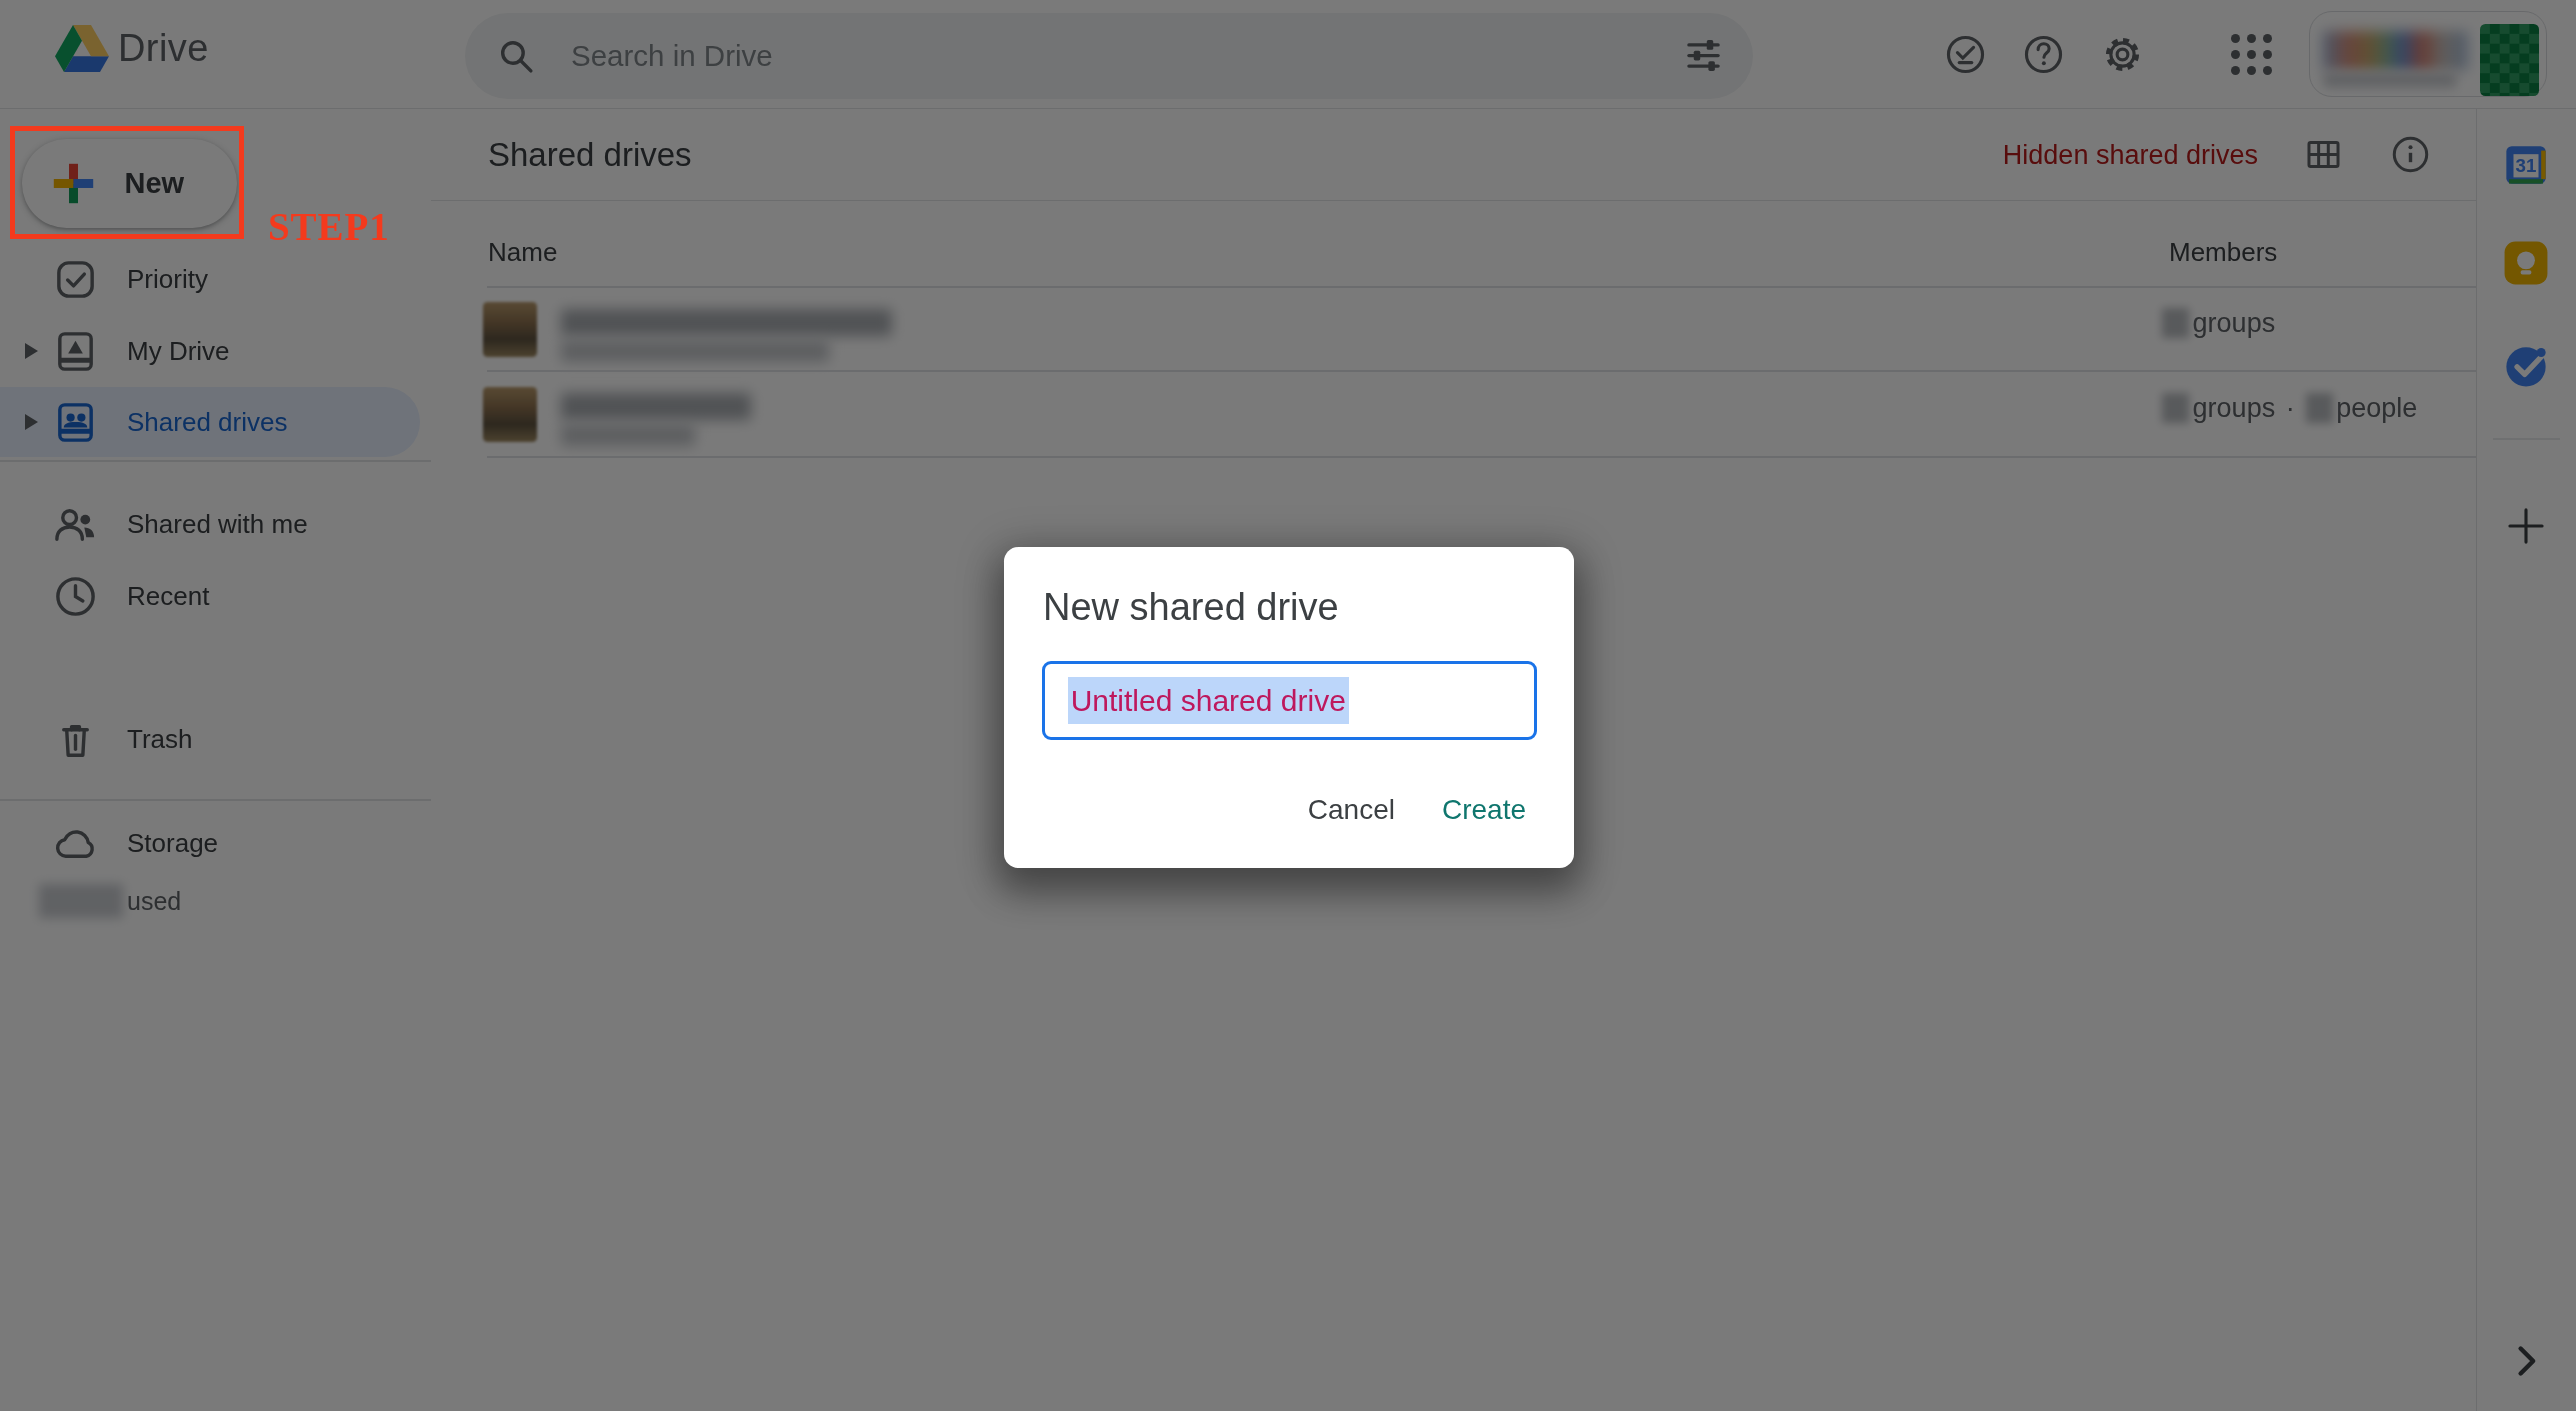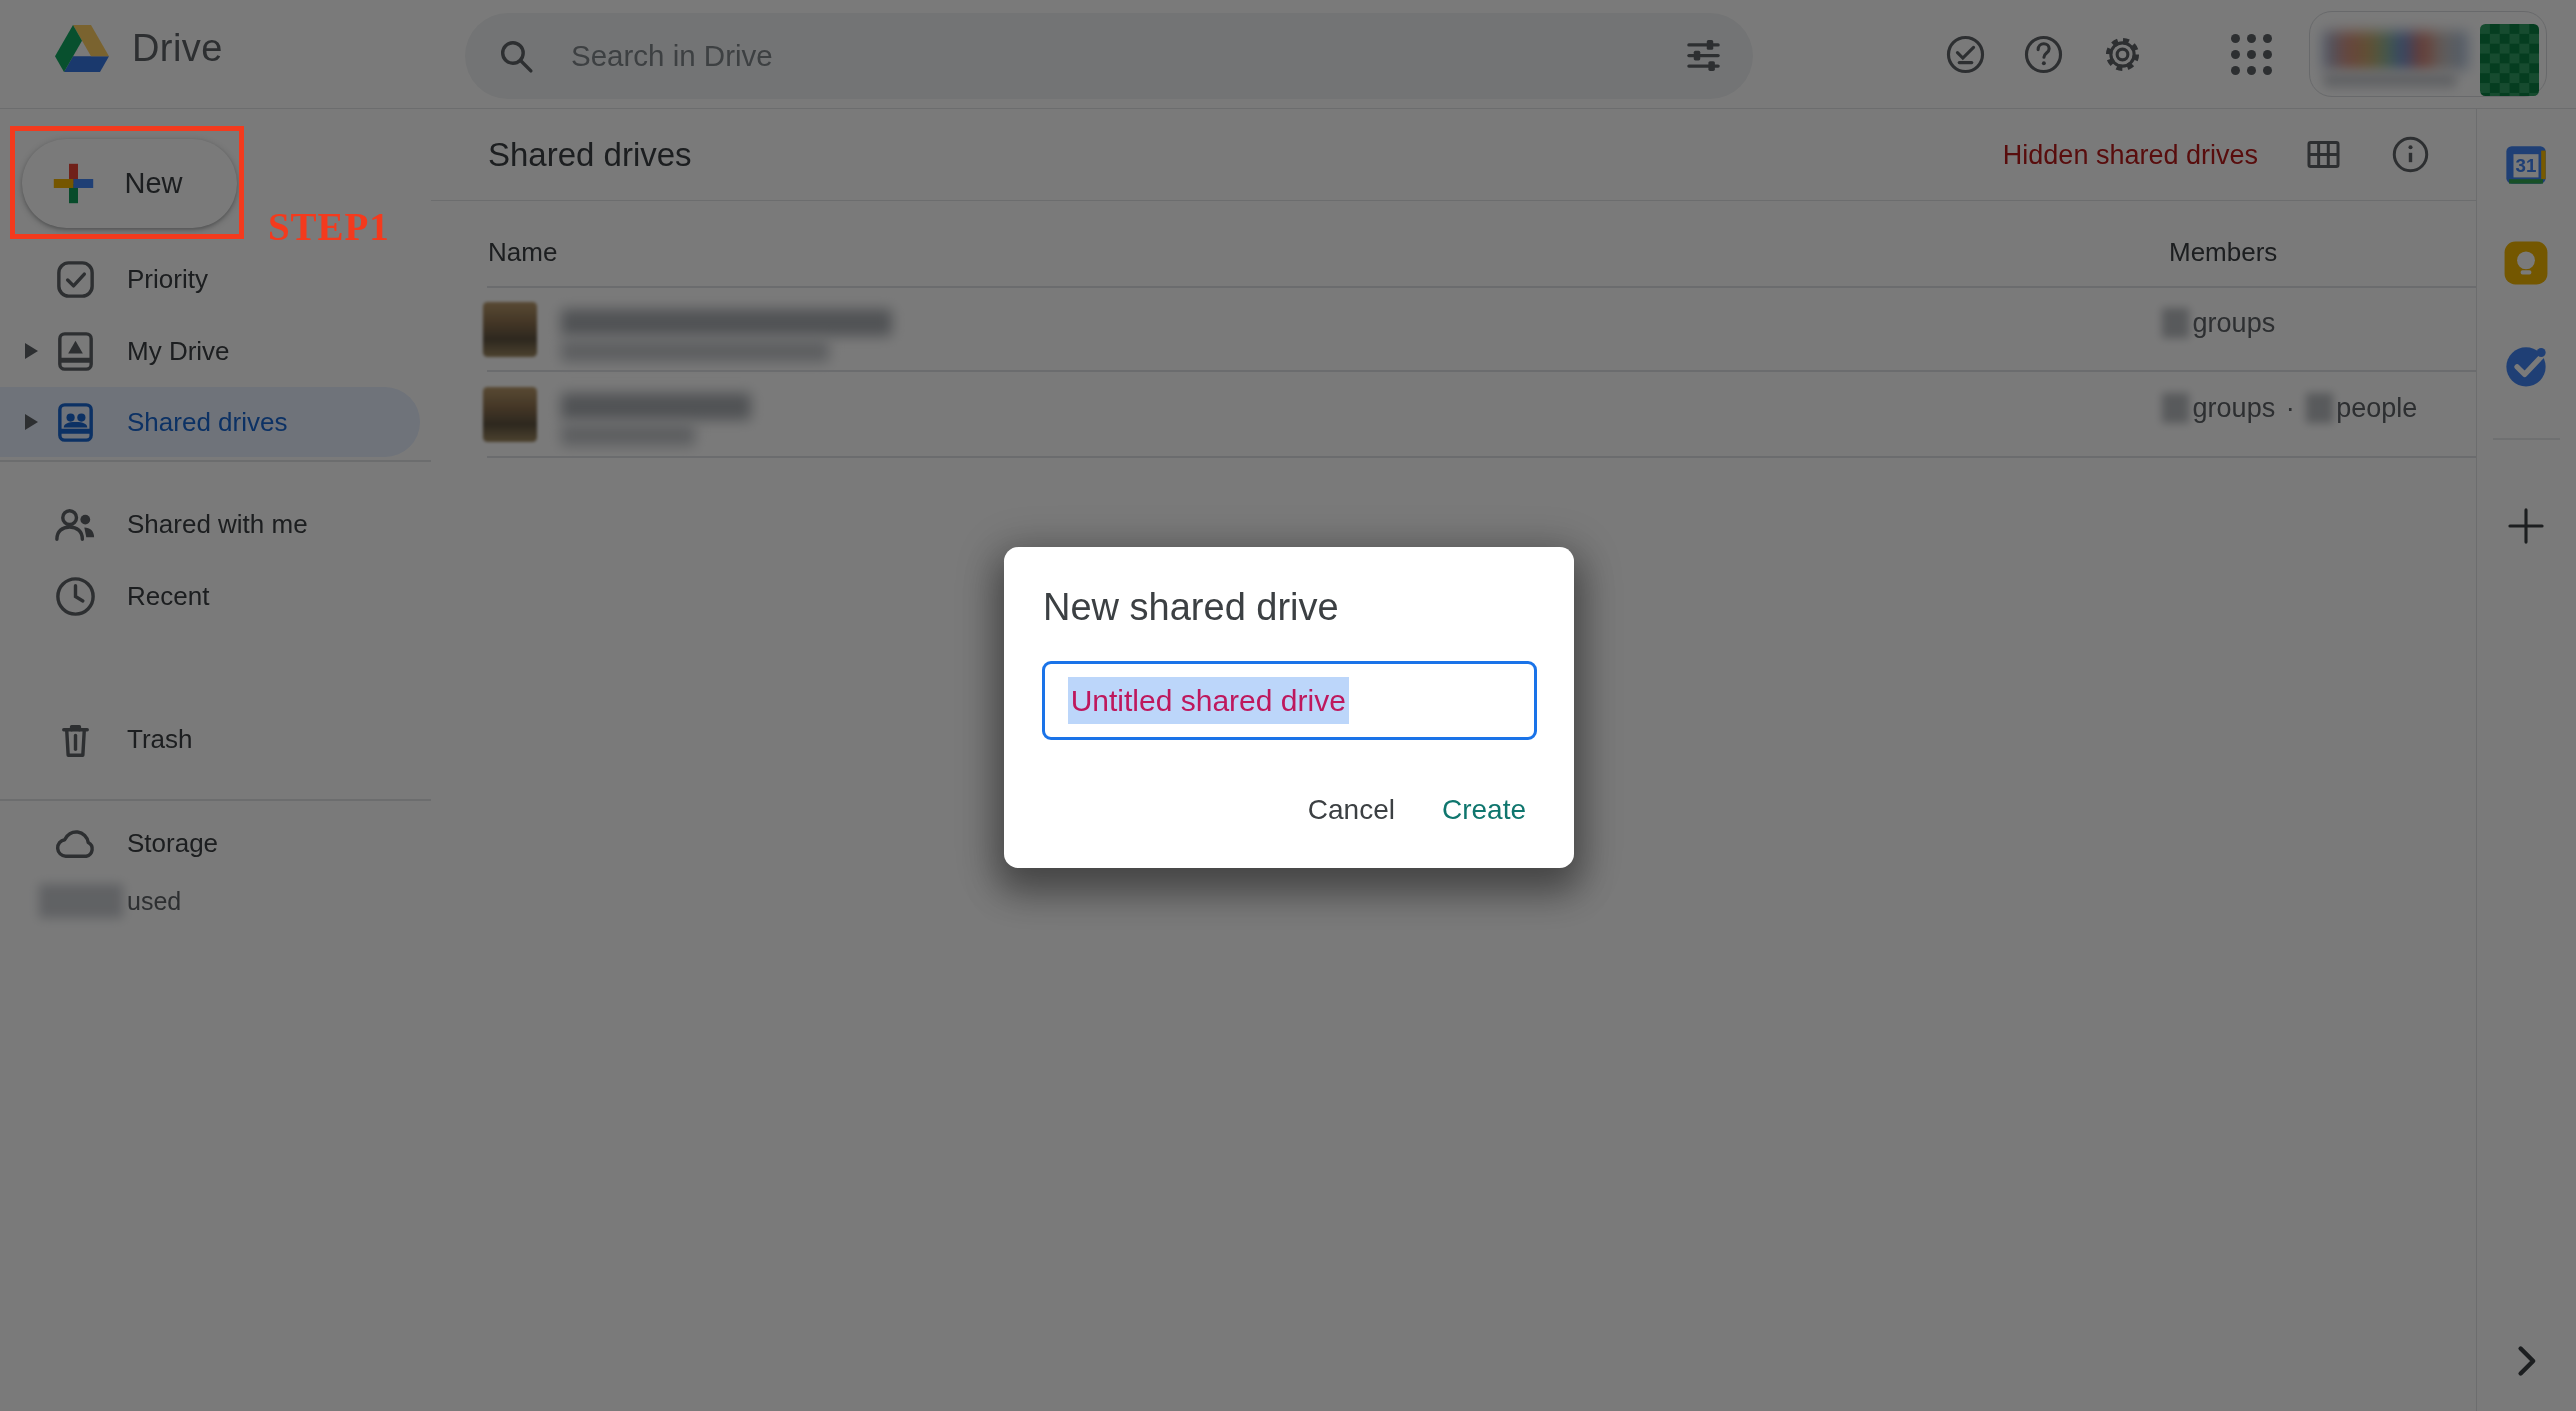--- a/index.html
+++ b/index.html
@@ -2,40 +2,40 @@
 <html style="font-size:14.3px"><head>
 <meta charset="utf-8">
 <style>
   * { margin:0; padding:0; box-sizing:border-box; }
   html,body { width:2576px; height:1411px; }
   body { font-family:"Liberation Sans", sans-serif; background:#fff; overflow:hidden; }
   .app { position:relative; width:2576px; height:1411px; background:#fff; overflow:hidden; }
 
   
   .topbar { position:absolute; top:0; left:0; right:0; height:109px; background:#fff; border-bottom:1.8px solid #e1e3e6; }
-  .logo { position:absolute; left:55px; top:0; height:96px; display:flex; align-items:center; gap:23px; }
+  .logo { position:absolute; left:55px; top:0; height:96px; display:flex; align-items:center; gap:9px; }
   .app-name { font-size:38px; color:#5f6368; letter-spacing:0.4px; }
   .searchbar { position:absolute; left:465px; top:12.5px; width:1288px; height:86px; background:#f1f3f4; border-radius:43px; display:flex; align-items:center; padding:0 30px; }
   .search-placeholder { margin-left:35px; font-size:29.5px; color:#80868b; flex:1; }
   .tb-btn { position:absolute; top:32px; width:45px; height:45px; display:flex; align-items:center; justify-content:center; }
   .tb-offline { left:1943px; } .tb-help { left:2021px; } .tb-settings { left:2100px; } .tb-apps { left:2229px; }
   .apps-grid { display:grid; grid-template-columns:repeat(3,9px); grid-template-rows:repeat(3,9px); gap:7.2px; }
   .apps-grid span { width:9px; height:9px; border-radius:50%; background:#5f6368; }
   .account-chip { position:absolute; left:2309px; top:10.7px; width:238px; height:86px; border:1.8px solid #dadce0; border-radius:23px; }
   .chip-blur { position:absolute; left:12.5px; top:19.7px; width:145px; height:39px; border-radius:3.6px; filter:blur(6.3px);
     background:linear-gradient(90deg,#9fb6da,#d98f7c 18%,#c9a96b 32%,#8fb99a 44%,#6f92d9 55%,#d97f6e 68%,#c9c2bd 82%,#a9c0dd); }
   .chip-blur2 { position:absolute; left:14.3px; top:61px; width:132px; height:14.3px; background:#c8cbd0; filter:blur(5.4px); }
   .chip-avatar { position:absolute; right:7.2px; top:12.5px; width:59px; height:72px; border-radius:5.4px;
     background:repeating-conic-gradient(from 0deg,#0b8043 0% 25%,#2f9e63 0% 50%) 0 0/19.7px 19.7px, #0b8043; }
 
   
   .sidebar { position:absolute; top:109px; left:0; width:431px; bottom:0; background:#fff; }
   .new-btn { position:absolute; left:21.5px; top:30px; width:215px; height:89px; background:#fff; border-radius:45px;
     box-shadow:0 1.8px 3.6px rgba(60,64,67,.3), 0 1.8px 7.2px 1.8px rgba(60,64,67,.15); display:flex; align-items:center; padding-left:30px; gap:30px; cursor:pointer; }
-  .new-label { font-size:29px; color:#3c4043; font-weight:400; }
+  .new-label { font-size:29px; color:#3c4043; font-weight:700; }
   .nav-item { position:absolute; left:0; width:431px; height:72px; }
   .nav-arrow { position:absolute; left:25px; top:28px; width:0; height:0; border-left:13.4px solid #5f6368; border-top:8px solid transparent; border-bottom:8px solid transparent; }
   .nav-icon { position:absolute; left:52px; top:12.5px; width:47px; height:47px; }
   .nav-label { position:absolute; left:127px; top:0; height:72px; display:flex; align-items:center; font-size:26px; font-weight:500; color:#3c4043; }
   .nav-pill { position:absolute; left:0; top:278px; width:420px; height:70px; background:#e8f0fe; border-radius:0 35px 35px 0; }
   .nav-selected .nav-label { color:#1967d2; }
   .side-divider { position:absolute; left:0; width:431px; height:1.8px; background:#e1e3e6; }
   .storage-blur { position:absolute; left:39px; top:775px; width:84px; height:34px; background:#c9ccd1; filter:blur(5.4px); }
   .storage-used { position:absolute; left:127px; top:775px; height:34px; display:flex; align-items:center; font-size:25px; color:#5f6368; }
 

